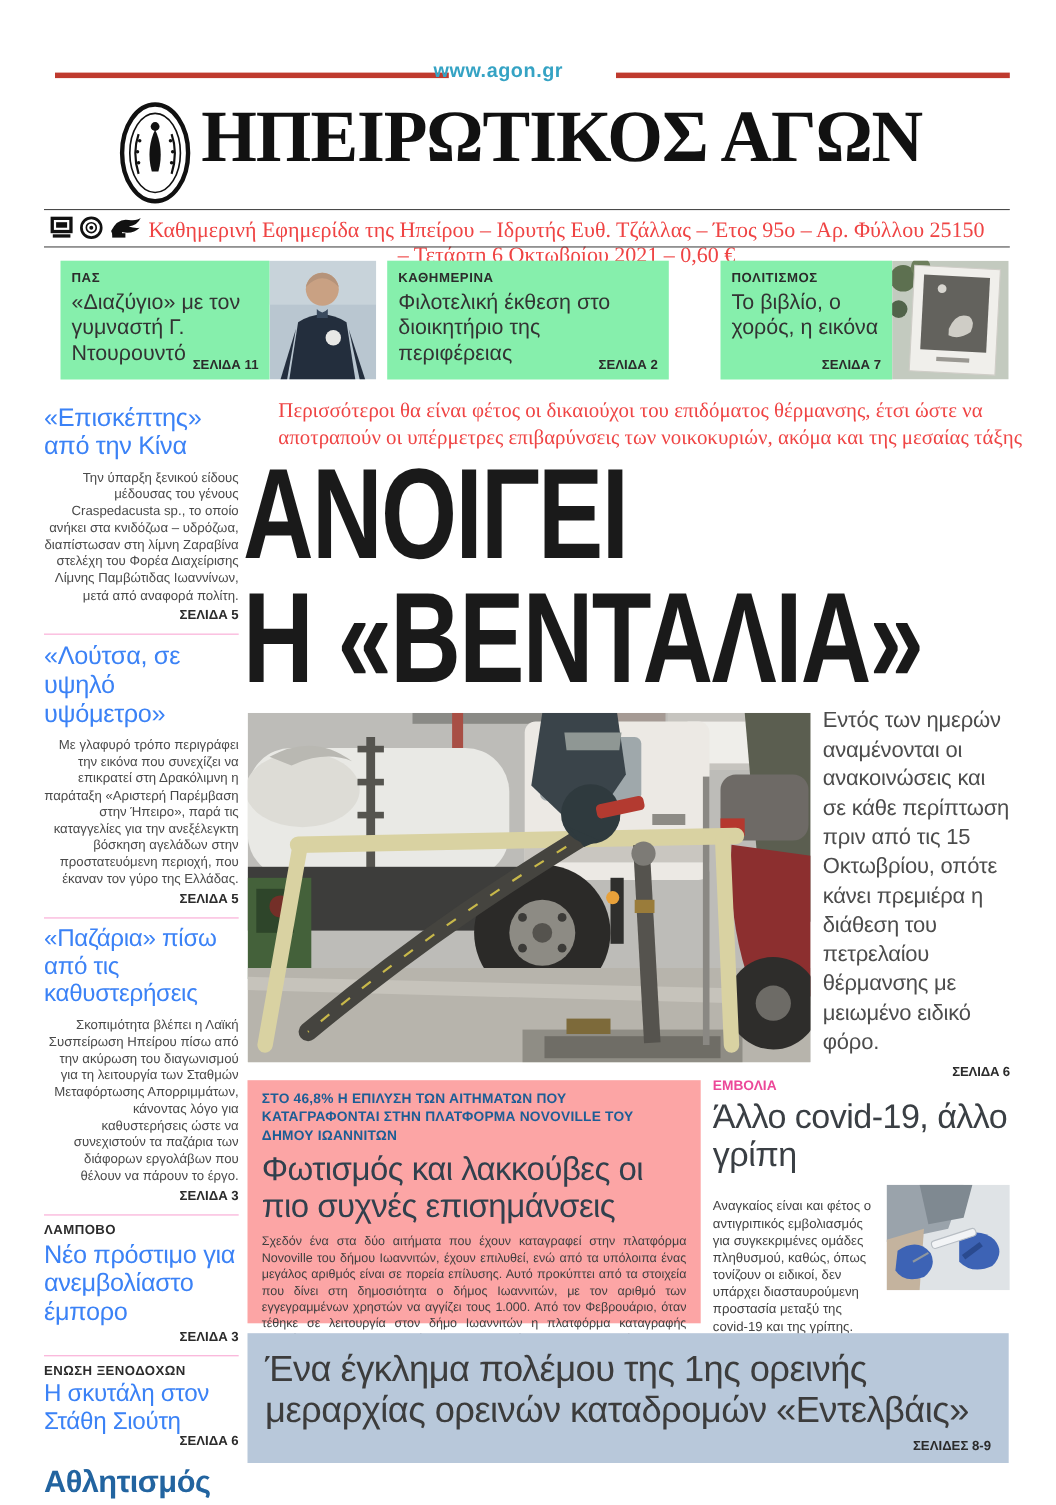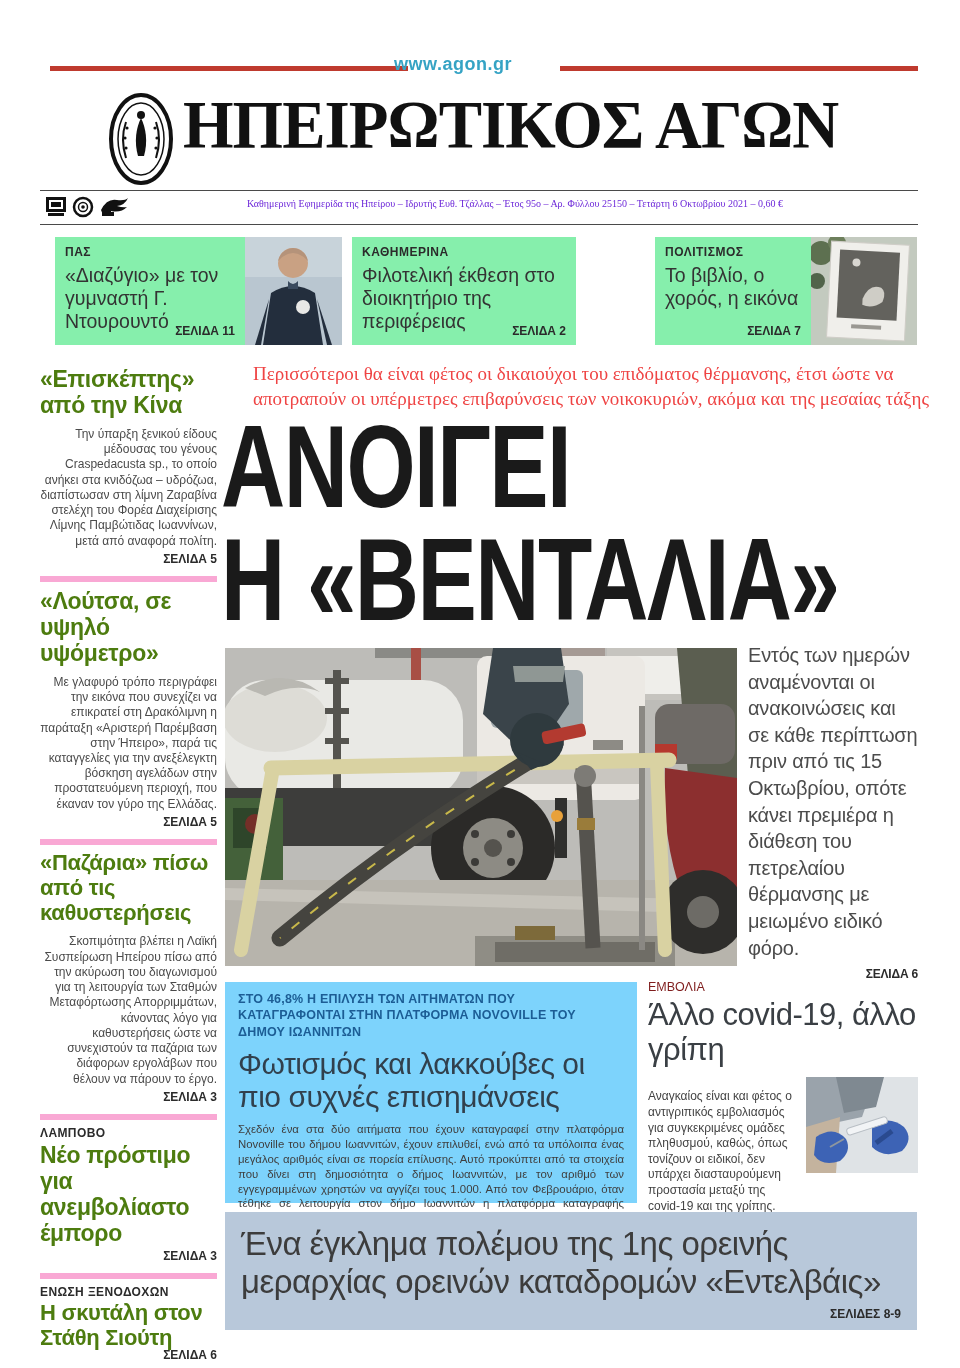--- a/index.html
+++ b/index.html
@@ -14,67 +14,67 @@
               color:#35a3c4; font-weight:bold; font-size:18px; letter-spacing:.5px; }
   .emblem { position:absolute; left:106px; top:92px; }
   .paper-title { position:absolute; left:183px; top:86px; width:740px;
                  font-family:"Liberation Serif", serif; font-weight:bold;
                  font-size:67px; color:#111; white-space:nowrap;
                  transform:scaleX(.97); transform-origin:left top; letter-spacing:-1px; }
   .dl-rule { position:absolute; left:40px; width:878px; height:1px; background:#4a4a4a; }
   .dl-top { top:190px; } .dl-bot { top:224px; }
   .member-icons { position:absolute; left:45px; top:196px; display:flex; gap:5px; align-items:center; }
   .dateline { position:absolute; left:130px; top:198px; width:770px; text-align:center;
-              font-family:"Liberation Serif", serif; font-size:10px; color:#6d28d9; }
+              font-family:"Liberation Serif", serif; font-size:20px; color:#ef4444; }
 
   
   .teaser { position:absolute; top:237px; height:108px; display:flex; }
   .t1 { left:55px;  width:287px; }
-  .t2 { left:352px; width:224px; }
+  .t2 { left:352px; width:256px; }
   .t3 { left:655px; width:262px; }
   .t-box { background:#86efac; position:relative; padding:8px 10px; flex:1; }
   .t-label { font-size:12px; font-weight:bold; color:#2b2b2b; letter-spacing:.5px; }
   .t-head { font-size:19.5px; color:#333; line-height:1.18; margin-top:5px; font-weight:400; }
   .t-page { position:absolute; right:10px; bottom:7px; font-size:12px; font-weight:bold; color:#2b2b2b; }
   .t-photo { flex:0 0 auto; }
 
   
   .leftcol { position:absolute; left:40px; top:360px; width:177px; }
   .lc-art { padding:6px 0 10px 0; position:relative; }
-  .lc-sep { border-top:6px solid #f9a8d4; }
-  .lc-head { font-size:22px; color:#4d7c0f; line-height:1.13; font-weight:700; letter-spacing:-.3px; }
+  .lc-sep { border-top:1px solid #f9a8d4; }
+  .lc-head { font-size:22px; color:#3b82f6; line-height:1.13; font-weight:400; letter-spacing:-.3px; }
   .lc-head-lg { font-size:23px; }
   .lc-label { font-size:12px; font-weight:bold; color:#2b2b2b; letter-spacing:.4px; margin-bottom:2px; }
   .lc-body { font-size:12px; color:#4a4a4a; line-height:1.27; margin-top:9px; text-align:right; }
   .lc-page { text-align:right; font-size:12px; font-weight:bold; color:#2b2b2b; margin-top:3px; }
   .sports-title { color:#2264a0; font-size:28px; font-weight:bold; letter-spacing:-.5px; margin:4px 0 6px 0; }
 
   
   .subhead { position:absolute; left:225px; top:362px; width:692px;
              font-family:"Liberation Serif", serif; font-size:19px; color:#ef4444; line-height:1.3;margin-left:28px; }
   .lead-headline { position:absolute; left:221px; top:410px; width:700px; }
   .lh-line { font-weight:900; font-size:117px; line-height:.97; color:#1a1a1a;
              transform:scaleX(.76); transform-origin:left top; white-space:nowrap;
              letter-spacing:-2px; }
   .lead-photo { position:absolute; left:225px; top:648px; width:512px; height:318px; overflow:hidden; }
   .lead-side { position:absolute; left:748px; top:642px; width:170px;
                font-size:20px; color:#4c4c4c; line-height:1.33; letter-spacing:-.2px; }
   .lead-side .pg { text-align:right; font-size:12px; font-weight:bold; color:#2b2b2b; margin-top:6px; }
 
   
   .novo { position:absolute; left:225px; top:982px; width:412px; height:221px;
-          background:#7dd3fc; padding:9px 13px; }
+          background:#fca5a5; padding:9px 13px; }
   .novo-kicker { color:#1c5d95; font-weight:bold; font-size:12.5px; line-height:1.3; letter-spacing:.2px; }
   .novo-head { font-size:30px; color:#31404d; line-height:1.1; margin-top:7px; font-weight:400; letter-spacing:-.5px; }
   .novo-body { font-size:11.4px; color:#3f3f3f; line-height:1.31; margin-top:9px; text-align:justify; }
   .novo-page { text-align:right; font-size:12px; font-weight:bold; color:#2b2b2b; margin-top:2px; }
 
   
   .vax { position:absolute; left:648px; top:980px; width:269px; }
-  .vax-label { font-size:12.5px; font-weight:normal; color:#7f1d1d; }
+  .vax-label { font-size:12.5px; font-weight:bold; color:#ec4899; }
   .vax-head { font-size:31px; color:#3a3f44; line-height:1.12; margin-top:4px; font-weight:400; letter-spacing:-.5px; }
   .vax-row { display:flex; margin-top:10px; gap:8px; }
   .vax-body { width:150px; font-size:12px; color:#444; line-height:1.3;margin-top:12px; }
   .vax-page { text-align:right; font-size:12px; font-weight:bold; color:#2b2b2b; margin-top:3px; }
 
   
   .banner { position:absolute; left:225px; top:1212px; width:692px; height:118px;
             background:#b8c8da; padding:9px 16px; }
   .banner-kicker { font-size:13px; font-weight:bold; color:#2b2b2b; letter-spacing:.2px; }
   .banner-head { font-size:33px; color:#3c3c3c; line-height:1.14; margin-top:4px; font-weight:400; letter-spacing:-.5px; }

